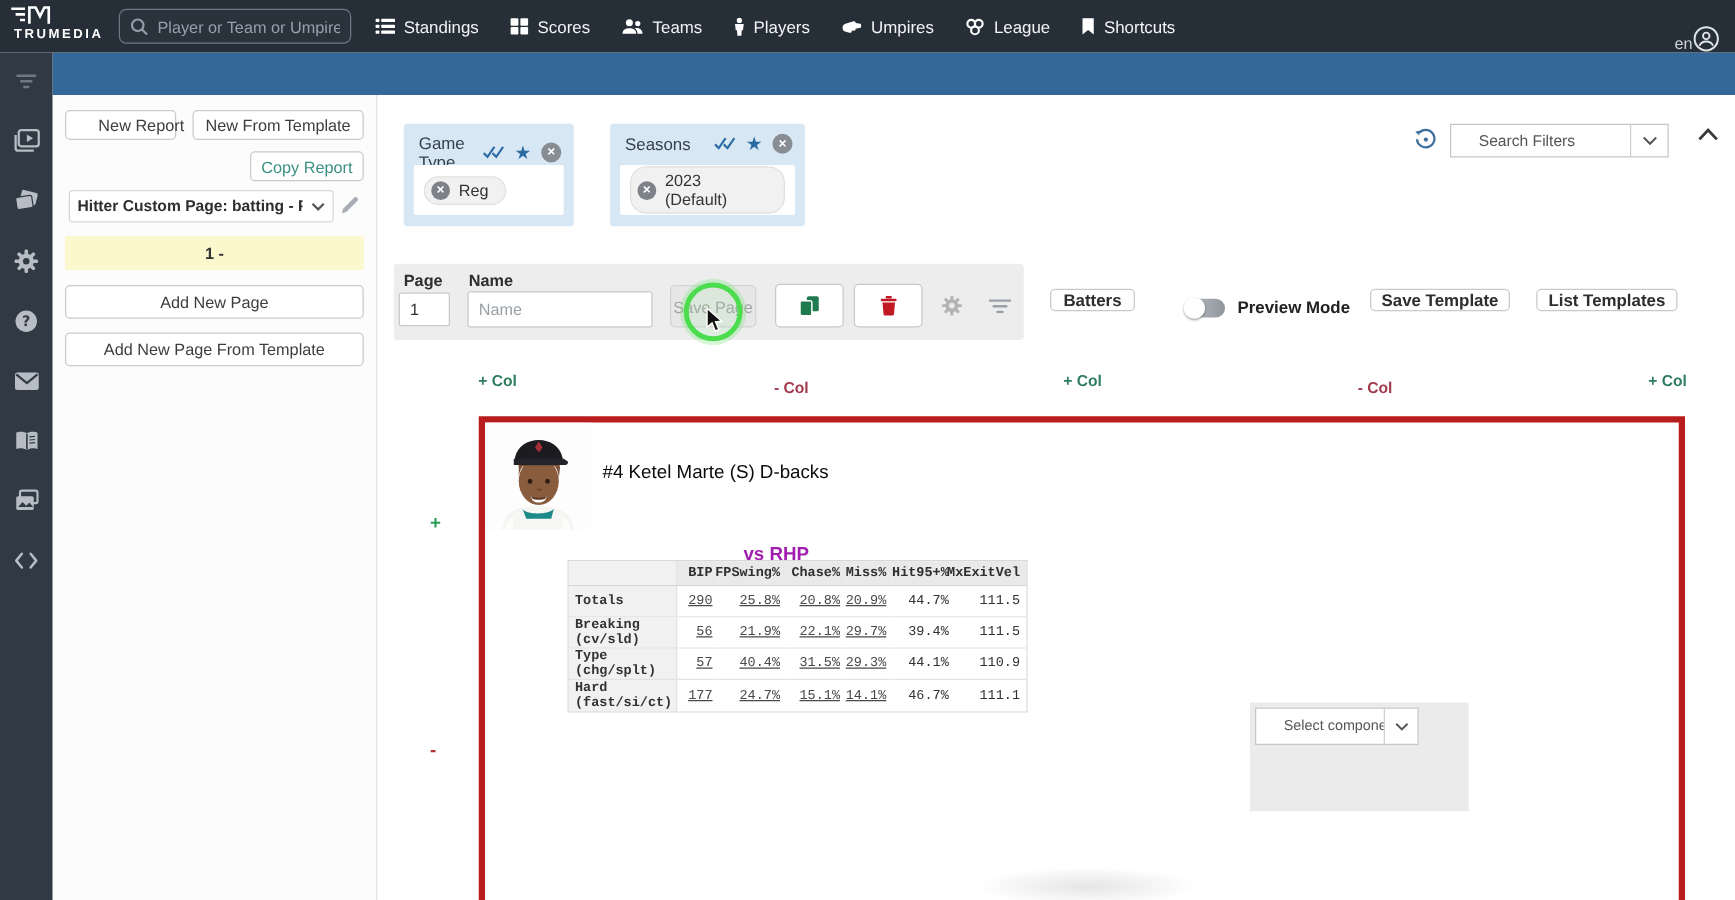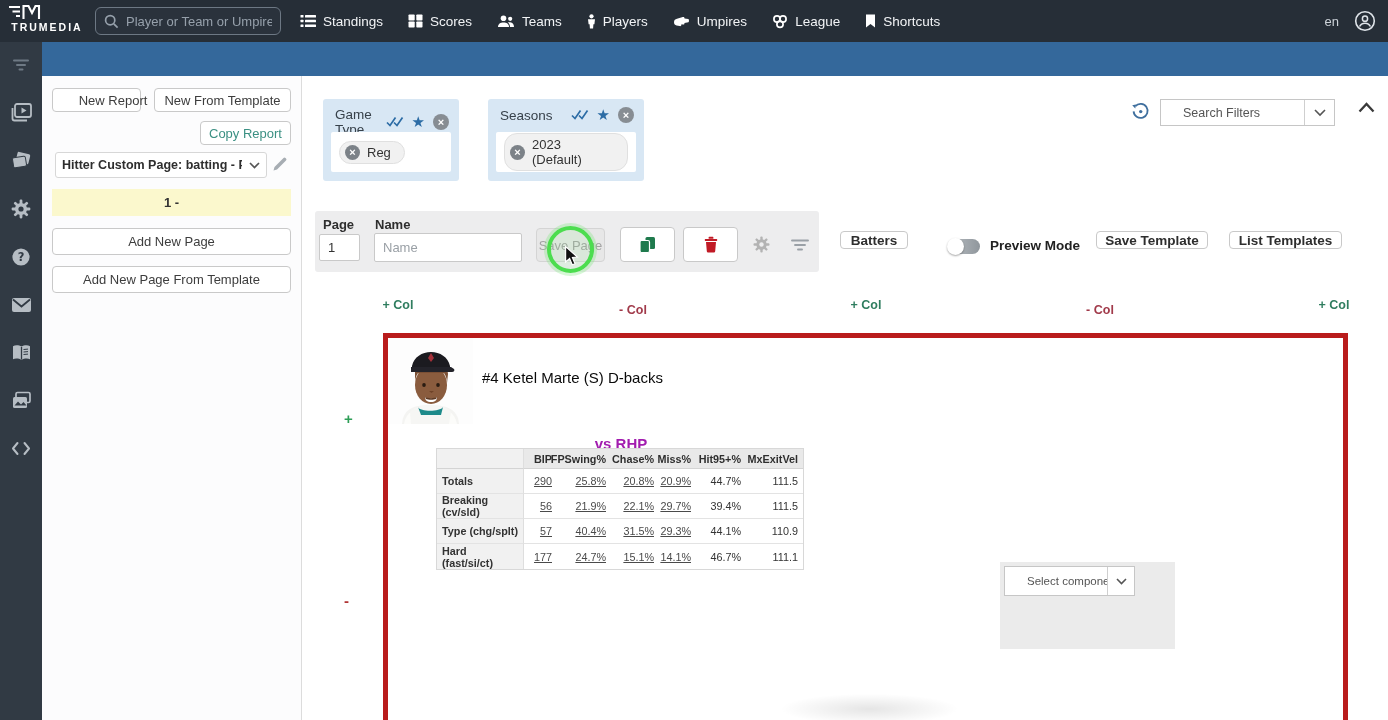--- a/index.html
+++ b/index.html
@@ -9,21 +9,21 @@
 
   
   .navbar { position:absolute; left:0; top:0; width:1388px; height:42px; background:#262e37; color:#eef1f4; z-index:30; }
   .brand { position:absolute; left:6px; top:2px; width:82px; text-align:center; cursor:pointer; }
   .brand-name { display:block; font-size:10.5px; font-weight:700; letter-spacing:2px; color:#fff; margin-top:-2px; }
   .searchbox { position:absolute; left:95px; top:7px; width:186px; height:28px; border:1.5px solid #6d7884; border-radius:6px; display:flex; align-items:center; padding:0 8px; gap:7px; background:#2a323c; }
   .searchbox input { flex:1; min-width:0; background:transparent; border:none; outline:none; color:#dfe4e9; font-size:13px; font-family:inherit; }
   .searchbox input::placeholder { color:#96a0ab; }
   .navitems { position:absolute; left:300px; top:0; height:42px; display:flex; align-items:center; gap:25px; }
   .navitem { display:flex; align-items:center; gap:7px; font-size:13.5px; color:#f2f4f6; cursor:pointer; white-space:nowrap; }
-  .nav-right { position:absolute; right:12px; top:0; height:42px; display:flex; align-items:center; gap:15px; }
+  .nav-right { position:absolute; right:12px; top:0; height:42px; display:flex; align-items:flex-end; }
   .lang { font-size:13px; color:#cdd3d9; cursor:pointer; }
 
   
   .bluebar { position:absolute; left:42px; top:42px; width:1346px; height:34px; background:#34689b; }
   .sidebar { position:absolute; left:0; top:42px; width:42px; height:678px; background:#313a44; display:flex; flex-direction:column; align-items:center; padding-top:12px; z-index:20; }
   .side-btn { height:21px; margin-bottom:27px; display:flex; align-items:center; justify-content:center; cursor:pointer; }
 
   
   .leftpanel { position:absolute; left:42px; top:76px; width:260px; height:644px; background:#fcfcfd; border-right:1px solid #dcdcdc; }
   .btn { position:absolute; display:flex; align-items:center; justify-content:center; background:#fff; border:1px solid #c9c9c9; border-radius:4px; font-size:13px; color:#3d3d3d; cursor:pointer; white-space:nowrap; }
@@ -65,21 +65,21 @@
   .colctl { position:absolute; width:60px; text-align:center; font-size:12.5px; font-weight:600; cursor:pointer; }
   .colctl.add { color:#2f7d5f; }
   .colctl.rem { color:#a13a4a; }
   .rowctl { position:absolute; font-weight:700; cursor:pointer; }
 
   
   .content-card { position:absolute; left:81px; top:257px; width:965px; height:461px; background:#fff; border:5px solid #b91c1c; }
   .photo { position:absolute; left:0; top:0; width:85px; height:86px; }
   .pname { position:absolute; left:94px; top:31px; font-size:15px; color:#0a0a0a; }
   .ttitle { position:absolute; left:50px; top:97px; width:366px; text-align:center; font-size:15px; font-weight:700; color:#a21caf; }
-  .stat-table { position:absolute; left:48px; top:110px; width:368px; border:1px solid #d8d8d8; display:grid; grid-template-columns:87px 33px 54px 48px 37px 50px 57px; font-size:10.8px; color:#333; }
+  .stat-table { position:absolute; left:66px; top:110px; width:368px; border:1px solid #d8d8d8; display:grid; grid-template-columns:87px 33px 54px 48px 37px 50px 57px; font-size:10.8px; color:#333;font-family:Liberation Mono, monospace; }
   .sc { display:flex; align-items:center; justify-content:flex-end; padding:0 5px; height:25px; border-bottom:1px solid #e3e3e3; background:#fff; }
   .sc.h { height:20px; background:#e9e9e9; font-weight:700; color:#2f2f2f; border-bottom:1px solid #d4d4d4; }
   .sc.lbl { justify-content:flex-start; background:#f1f1f1; font-weight:700; border-right:1px solid #dedede; }
   .sc.last { border-bottom:none; }
   .lnk { text-decoration:underline; color:#4a4a4a; cursor:pointer; }
 
   .selpanel { position:absolute; left:612px; top:224px; width:175px; height:87px; background:#ebebeb; }
   .selpanel .selshell { position:absolute; left:4px; top:4px; width:131px; height:30px; font-size:11.5px; }
   .selpanel .selshell .car { width:27px; }
 

